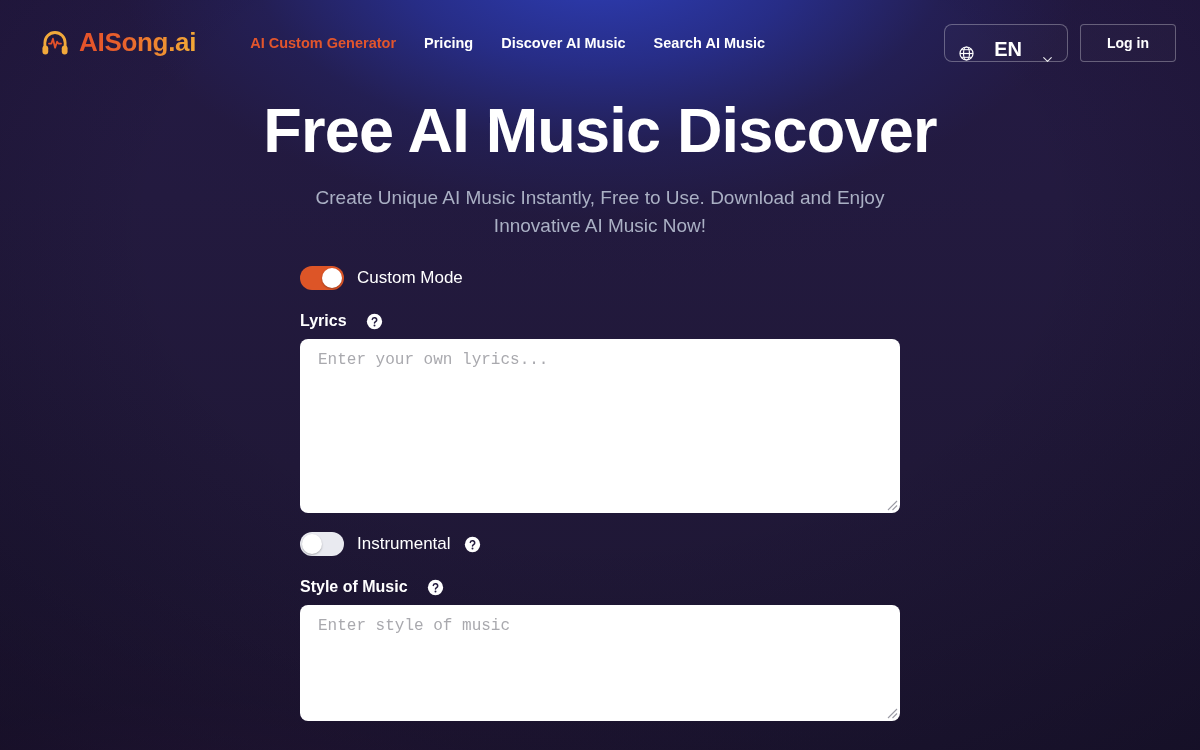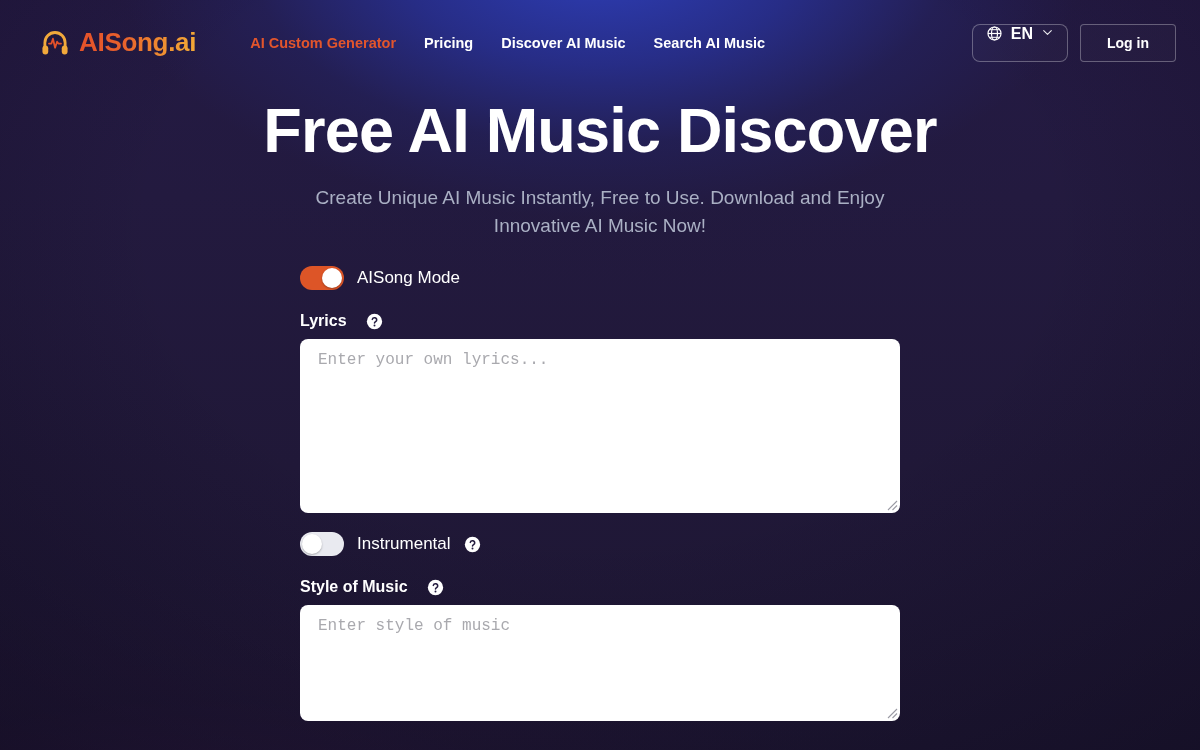--- a/index.html
+++ b/index.html
@@ -85,29 +85,29 @@
     text-decoration: none;
     white-space: nowrap;
     cursor: pointer;
   }
   .nav-link.active { color: #e2552c; }
 
   .header-right { display: flex; align-items: center; gap: 12px; }
 
   .lang-btn {
     display: flex;
-    align-items: flex-start;
-    gap: 8px;
+    align-items: flex-end;
+    gap: 19px;
     height: 38px;
     padding: 0 13px;
     border: 1px solid rgba(255,255,255,0.30);
     border-radius: 8px;
     background: rgba(255,255,255,0.02);
     color: #ffffff;
-    font-size: 16px;
+    font-size: 20px;
     font-weight: 700;
     cursor: pointer;
     font-family: inherit;
   }
   .globe-icon { width: 17px; height: 17px; display: block; }
   .chev-icon { width: 13px; height: 13px; display: block; opacity: 0.9; }
 
   .login-btn {
     display: flex;
     align-items: center;
@@ -284,21 +284,21 @@
     <h1 class="hero-title">Free AI Music Discover</h1>
     <p class="hero-sub">Create Unique AI Music Instantly, Free to Use. Download and Enjoy Innovative AI Music Now!</p>
   </div>
 
   <div class="form">
 
     <div class="toggle-row">
       <button class="toggle on">
         <span class="knob"></span>
       </button>
-      <span class="toggle-label">AISong Mode</span>
+      <span class="toggle-label">Custom Mode</span>
     </div>
 
     <div class="gap-1"></div>
 
     <div class="field-label-row">
       <span class="field-label">Lyrics</span>
       <span class="help-icon">
         <svg viewBox="0 0 20 20" width="17" height="17" aria-hidden="true">
           <circle cx="10" cy="10" r="9" fill="#ffffff"></circle>
           <path d="M7.4 7.5 a2.65 2.65 0 0 1 5.2 0.75 c0 1.75 -2.6 1.95 -2.6 3.5" fill="none" stroke="#241c40" stroke-width="1.8" stroke-linecap="round"></path>

